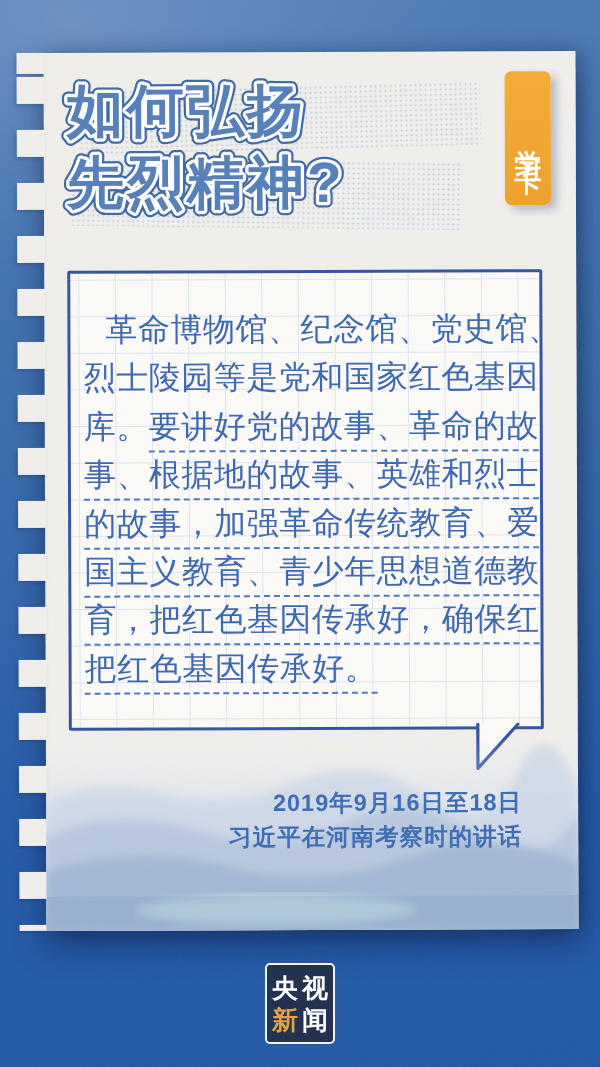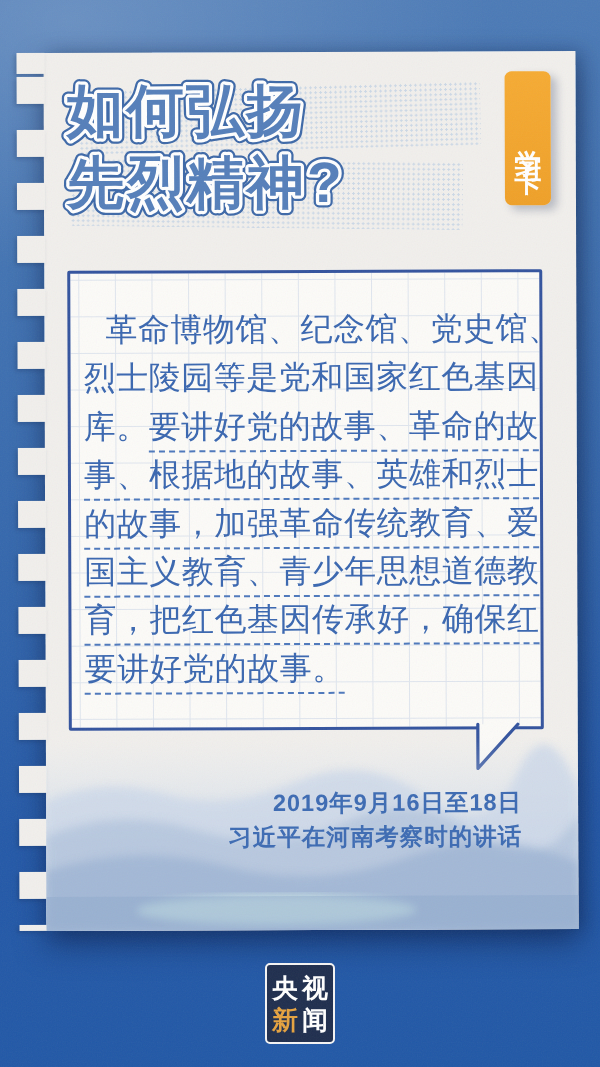--- a/index.html
+++ b/index.html
@@ -110,21 +110,21 @@
 
     <div class="qbox">
       <div class="qtext">
         <div class="qline"><span>革命博物馆、纪念馆、党史馆、</span><span class="hl"></span></div>
         <div class="qline"><span>烈士陵园等是党和国家红色基因</span><span class="hl"></span></div>
         <div class="qline"><span>库。</span><span class="hl">要讲好党的故事、革命的故</span></div>
         <div class="qline"><span></span><span class="hl">事、根据地的故事、英雄和烈士</span></div>
         <div class="qline"><span></span><span class="hl">的故事，加强革命传统教育、爱</span></div>
         <div class="qline"><span></span><span class="hl">国主义教育、青少年思想道德教</span></div>
         <div class="qline"><span></span><span class="hl">育，把红色基因传承好，确保红</span></div>
-        <div class="qline"><span></span><span class="hl">要讲好党的故事。</span></div>
+        <div class="qline"><span></span><span class="hl">把红色基因传承好。</span></div>
       </div>
     </div>
 
     <svg class="tail-svg" width="62" height="54">
       <polygon points="9,3 9,47 49,3" fill="#fcfbf8"></polygon>
       <path d="M9,3 L9,47 L49,3" fill="none" stroke="#33539e" stroke-width="3.2" stroke-linecap="round" stroke-linejoin="round"></path>
     </svg>
 
     <svg class="mountains" viewBox="0 0 532 192" preserveAspectRatio="none">
       <defs>

